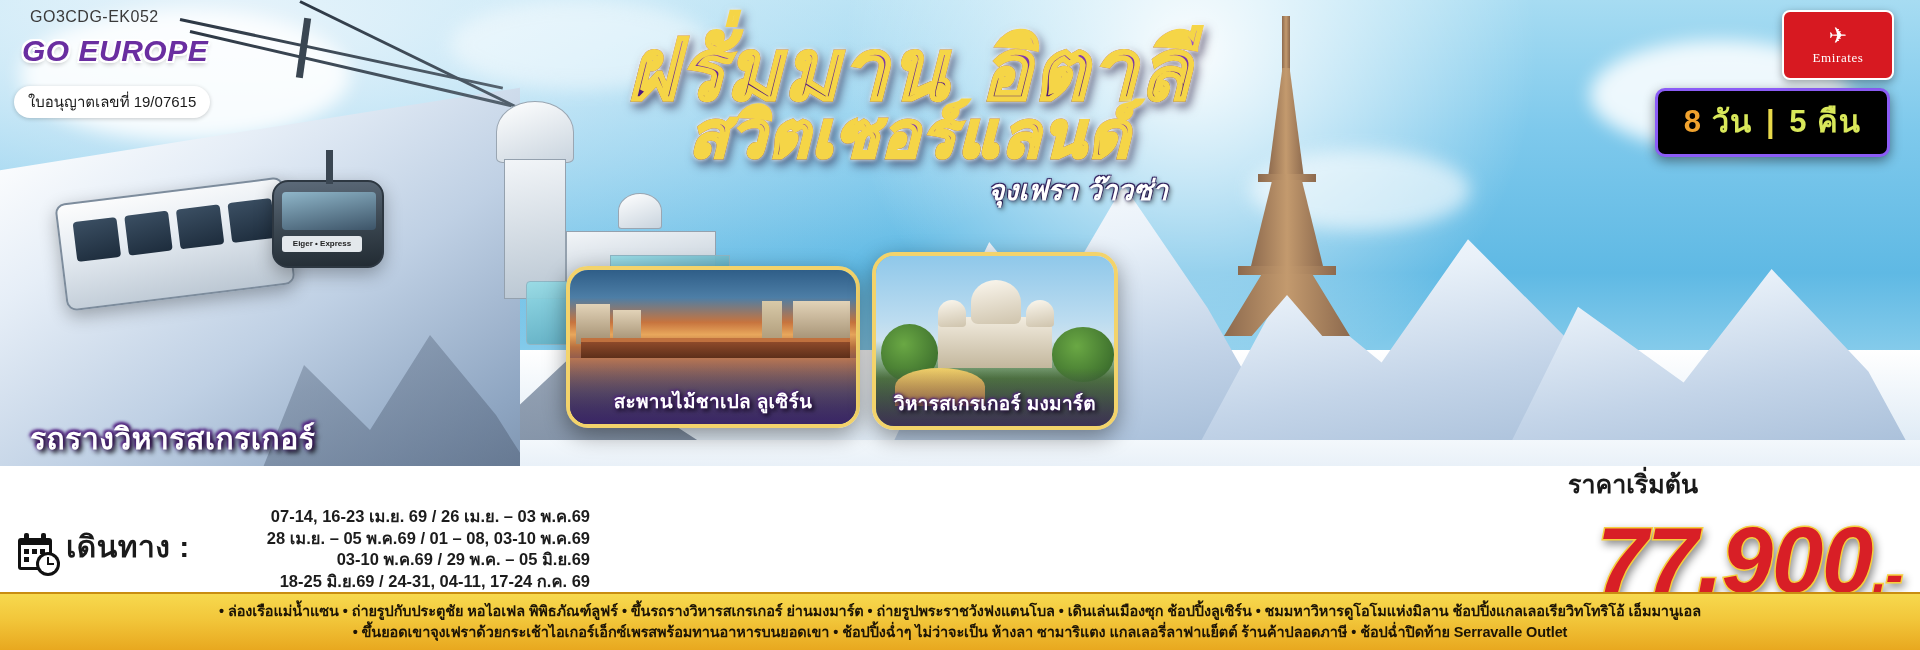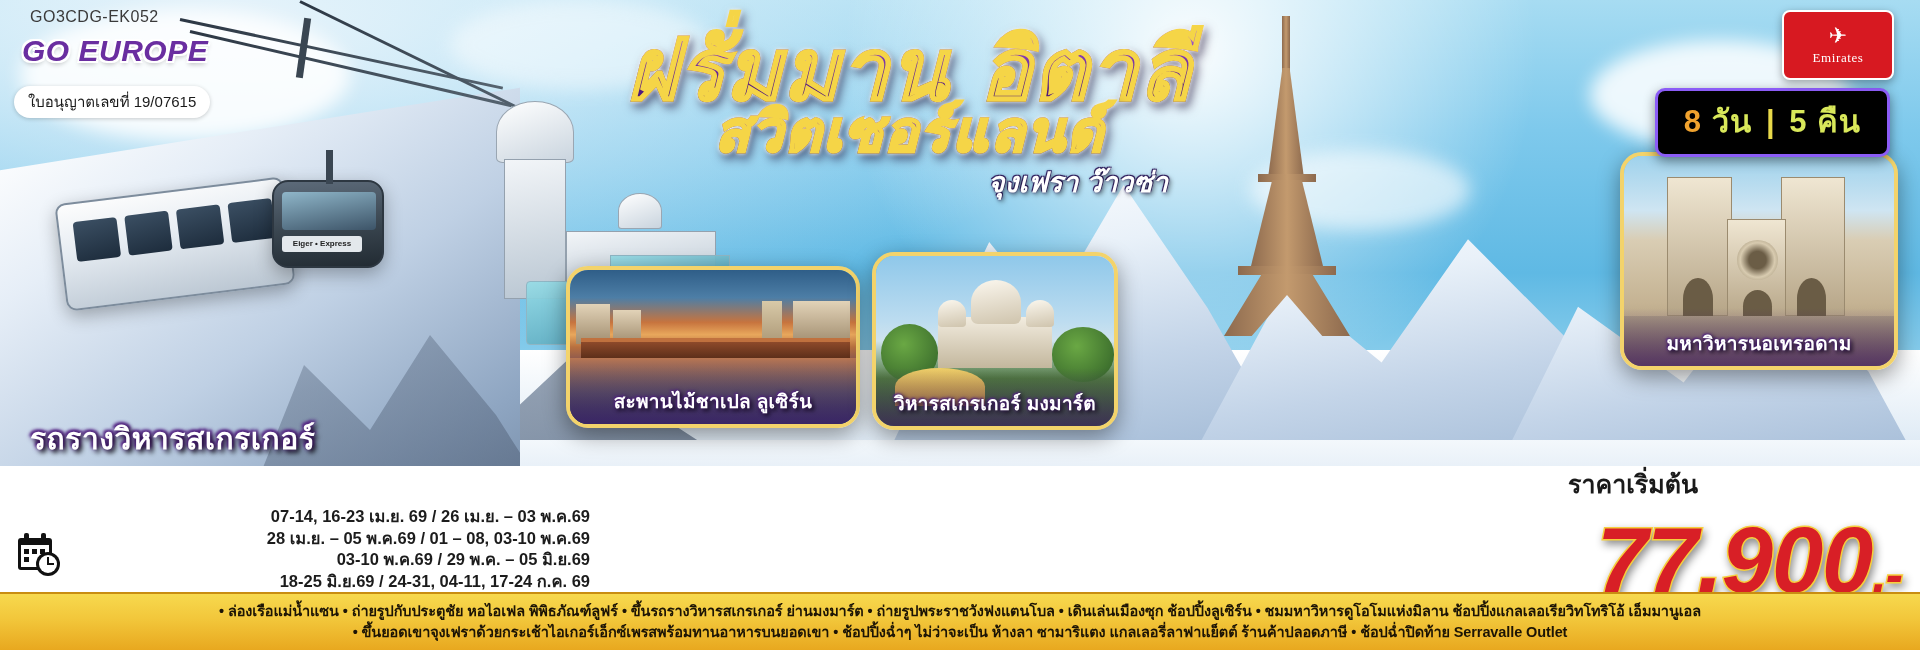--- a/index.html
+++ b/index.html
@@ -94,21 +94,21 @@
     font-family:"DejaVu Sans","Liberation Sans",sans-serif;
     font-weight:900; font-style:italic;
     letter-spacing:2px; line-height:.96;
     background:linear-gradient(180deg,#b06fd6 0%,#8a3fb8 28%,#5d2088 62%,#3f1268 100%);
     -webkit-background-clip:text; background-clip:text; color:transparent;
     -webkit-text-stroke:3px #f5d547;
     paint-order:stroke fill;
     filter:drop-shadow(0 0 2px #fff) drop-shadow(3px 5px 5px rgba(20,10,50,.55));
   }
   .title-1 { font-size:84px; }
-  .title-2 { font-size:56px; margin-top:-6px; }
+  .title-2 { font-size:64px; margin-top:-6px; }
   .title-sub {
     margin-top:2px; text-align:right; padding-right:52px;
     font-size:28px; font-weight:700; font-style:italic;
     color:#ffffff;
     text-shadow:0 0 3px #2a1a5a, 2px 2px 5px rgba(0,0,0,.55),
                 -1px -1px 0 #3a2a6a, 1px -1px 0 #3a2a6a;
   }
 
   
   .duration-badge {
@@ -413,34 +413,20 @@
       <div class="sac-dome" style="left:26%;top:26%;width:12%;height:16%;"></div>
       <div class="sac-dome" style="left:63%;top:26%;width:12%;height:16%;"></div>
       <div class="sac-tree" style="left:2%;top:40%;width:24%;height:34%;"></div>
       <div class="sac-tree" style="left:74%;top:42%;width:26%;height:32%;"></div>
       <div class="sac-carousel" style="left:8%;top:66%;width:38%;height:22%;"></div>
     </div>
     <div class="card-shade"></div>
     <div class="card-cap">วิหารสเกรเกอร์ มงมาร์ต</div>
   </div>
 
-  <div class="card" style="left:1620px;top:152px;width:278px;height:218px;">
-    <div class="nd">
-      <div class="nd-tower" style="left:16%;top:10%;width:24%;height:66%;"></div>
-      <div class="nd-tower" style="left:58%;top:10%;width:24%;height:66%;"></div>
-      <div class="nd-tower" style="left:38%;top:30%;width:22%;height:48%;"></div>
-      <div class="nd-rose" style="left:42%;top:40%;width:15%;height:19%;"></div>
-      <div class="nd-arch" style="left:22%;top:58%;width:11%;height:20%;"></div>
-      <div class="nd-arch" style="left:64%;top:58%;width:11%;height:20%;"></div>
-      <div class="nd-arch" style="left:44%;top:64%;width:11%;height:16%;"></div>
-      <div style="position:absolute;left:0;bottom:0;width:100%;height:24%;background:linear-gradient(180deg,#a79881,#6f6450);"></div>
-    </div>
-    <div class="card-shade"></div>
-    <div class="card-cap">มหาวิหารนอเทรอดาม</div>
-  </div>
 
   <div class="tram-cap">รถรางวิหารสเกรเกอร์</div>
 
   <div class="bottom-panel">
     <div class="panel-accent"></div>
   </div>
 
   <svg class="dep-icon" viewBox="0 0 46 46">
     <rect x="2" y="6" width="34" height="32" rx="3" fill="#111"></rect>
     <rect x="5" y="13" width="28" height="22" fill="#fff"></rect>
@@ -448,20 +434,21 @@
     <rect x="25" y="1" width="5" height="9" rx="2" fill="#111"></rect>
     <rect x="8" y="17" width="5" height="5" fill="#111"></rect>
     <rect x="16" y="17" width="5" height="5" fill="#111"></rect>
     <rect x="24" y="17" width="5" height="5" fill="#111"></rect>
     <rect x="8" y="25" width="5" height="5" fill="#111"></rect>
     <circle cx="32" cy="32" r="12" fill="#111"></circle>
     <circle cx="32" cy="32" r="9" fill="#fff"></circle>
     <rect x="31" y="25" width="2" height="8" fill="#111"></rect>
     <rect x="32" y="31" width="6" height="2" fill="#111"></rect>
   </svg>
+  <div class="dep-label">เดินทาง :</div>
 
   <div class="dates">
     <div>07-14, 16-23 เม.ย. 69 / 26 เม.ย. – 03 พ.ค.69</div>
     <div>28 เม.ย. – 05 พ.ค.69 / 01 – 08, 03-10 พ.ค.69</div>
     <div>03-10 พ.ค.69 / 29 พ.ค. – 05 มิ.ย.69</div>
     <div>18-25 มิ.ย.69 / 24-31, 04-11, 17-24 ก.ค. 69</div>
   </div>
 
 
   <div class="price-from">ราคาเริ่มต้น</div>

